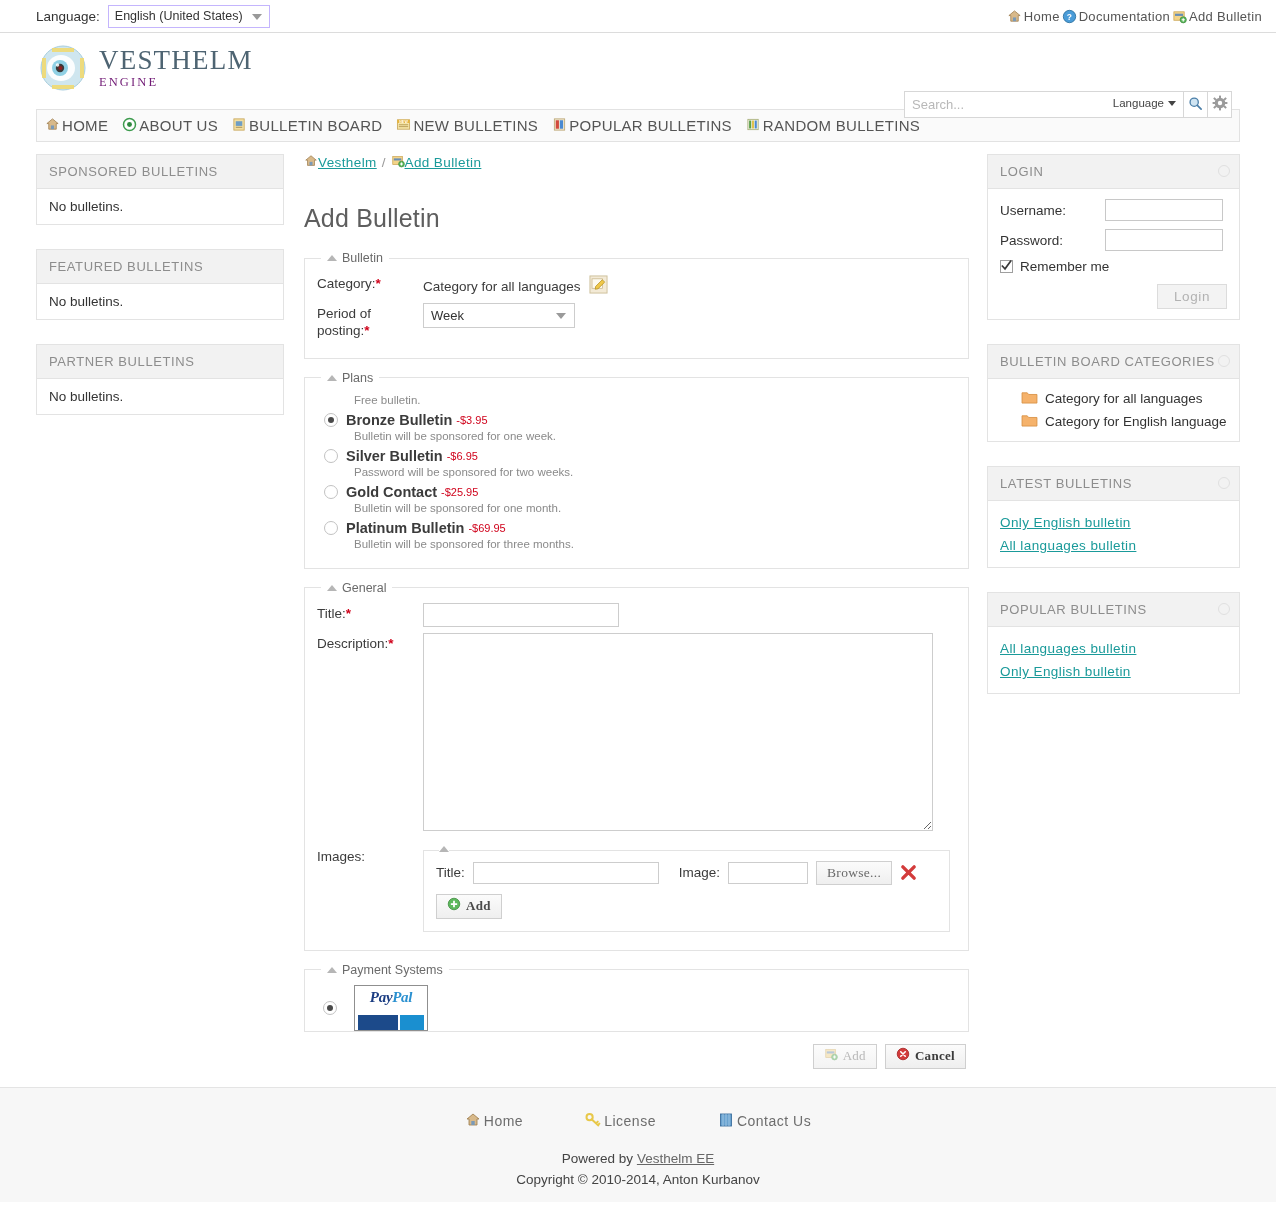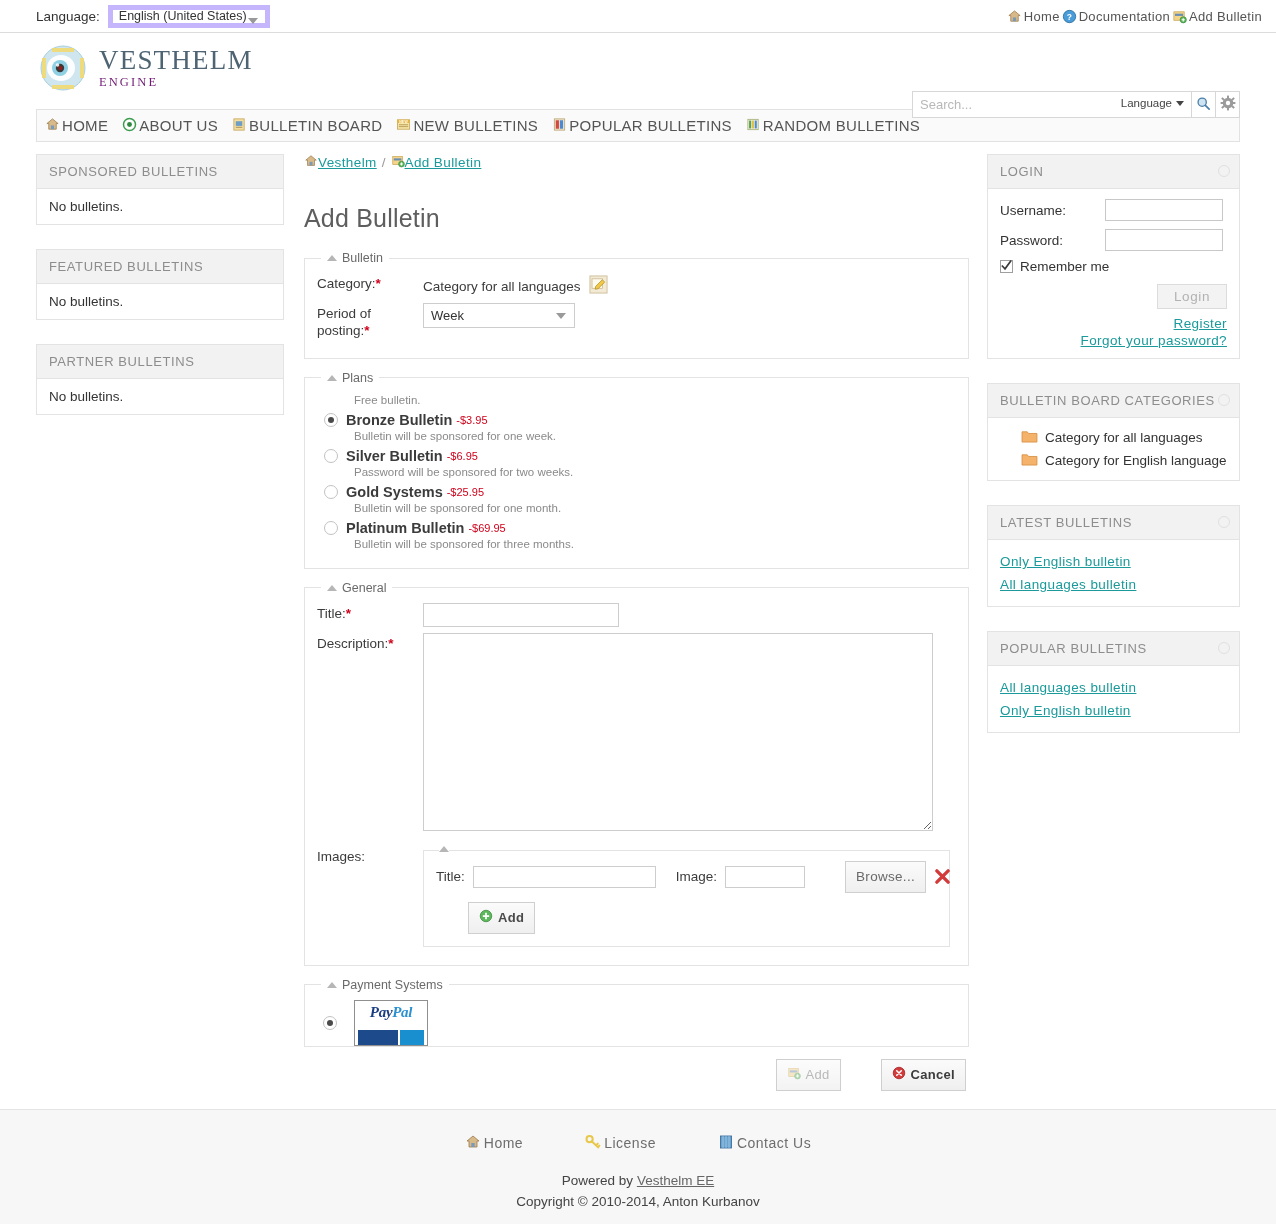--- a/index.html
+++ b/index.html
@@ -20,21 +20,21 @@
     border-bottom: 1px solid #dcdcdc;
     display: flex;
     align-items: center;
     padding: 0 14px 0 36px;
     background: #fff;
     position: relative;
   }
   .lang-label { font-size: 13.5px; color: #333; margin-right: 8px; }
   .lang-select {
     width: 162px; height: 23px;
-    border: 5px solid #c4b5fd;
+    border: 1px solid #c4b5fd;
     background: #fff;
     font-size: 12.5px;
     color: #333;
     display: flex; align-items: center;
     padding-left: 6px;
     position: relative;
   }
   .lang-select .caret {
     position: absolute; right: 7px; top: 8px;
     width: 0; height: 0;
@@ -71,21 +71,21 @@
   .logo-text { line-height: 1; }
   .logo-main {
     font-size: 27px; letter-spacing: 1.2px; color: #4e6472;
     font-family: "Liberation Serif", serif; font-weight: 400;
   }
   .logo-sub {
     font-size: 12.5px; letter-spacing: 2.1px; color: #701a75; margin-top: 2px;
     font-family: "Liberation Serif", serif;
   }
   .searchwrap {
-    position: absolute; right: 36px; top: 58px;
+    position: absolute; right: 44px; top: 58px;
     display: flex; align-items: center;
   }
   .search-box {
     width: 280px; height: 27px;
     border: 1px solid #d7d7d7;
     background: #fff;
     display: flex; align-items: center;
     position: relative;
   }
   .search-input {
@@ -266,26 +266,25 @@
     border-bottom: 6px solid #b6b6b6;
     background: #fff;
   }
   .img-row { display: flex; align-items: center; gap: 8px; }
   .img-row label { font-size: 13.5px; color: #3b3b3b; }
   .in-title { width: 186px; height: 22px; border: 1px solid #cdcdcd; background:#fff; }
   .in-image { width: 80px; height: 22px; border: 1px solid #cdcdcd; background:#fff; }
   .btn {
     border: 1px solid #cfcfcf;
     background: linear-gradient(#fbfbfb,#efefef);
-    height: 25px; padding: 15px 10px;
+    height: 25px; padding: 0 10px;
     display: inline-flex; align-items: center; gap: 5px;
     font-size: 13px; color: #3b3b3b;
-    font-family: Liberation Sans, sans-serif;
+    font-family: Liberation Serif, serif;
     letter-spacing: .3px;
-    margin-left: 32px;
   }
   .btn.browse { font-size: 13.5px; color: #6a6a6a; height: 24px; }
   .btn.disabled { color: #b9b9b9; background: linear-gradient(#fcfcfc,#f3f3f3); }
   .btn-add-img { margin-top: 9px; font-weight: bold; color: #4a4a4a; }
 
   .x-del { width: 17px; height: 17px; position: relative; }
 
   
   .paypal-box {
     width: 74px; height: 46px; border: 1px solid #8f8f8f; background: #fff;
@@ -615,21 +614,21 @@
 
         <div class="plan-line">
           <span class="radio"></span>
           <span class="plan-name">Silver Bulletin </span>
           <span class="plan-price">-$6.95</span>
         </div>
         <div class="plan-desc">Password will be sponsored for two weeks.</div>
 
         <div class="plan-line">
           <span class="radio"></span>
-          <span class="plan-name">Gold Systems </span>
+          <span class="plan-name">Gold Contact </span>
           <span class="plan-price">-$25.95</span>
         </div>
         <div class="plan-desc">Bulletin will be sponsored for one month.</div>
 
         <div class="plan-line">
           <span class="radio"></span>
           <span class="plan-name">Platinum Bulletin </span>
           <span class="plan-price">-$69.95</span>
         </div>
         <div class="plan-desc">Bulletin will be sponsored for three months.</div>
@@ -754,24 +753,20 @@
           <span class="chk">
             <svg width="13" height="13" viewBox="0 0 14 14" style="position:absolute;left:-1px;top:-2px;">
                 <path d="M2 7 L5.4 10.6 L12 1.6" stroke="#3a3a3a" stroke-width="1.8" fill="none"></path>
               </svg>
           </span>
           <span>Remember me</span>
         </div>
         <div class="login-btn-wrap">
           <span class="login-btn">Login</span>
         </div>
-        <div class="login-links">
-          <a href="#">Register</a>
-          <a href="#">Forgot your password?</a>
-        </div>
       </div>
     </div>
 
     <div class="panel">
       <div class="panel-head">
         <span>BULLETIN BOARD CATEGORIES</span>
         <span class="collapse"></span>
       </div>
       <div class="panel-body nopad">
         <div class="cat-row">

